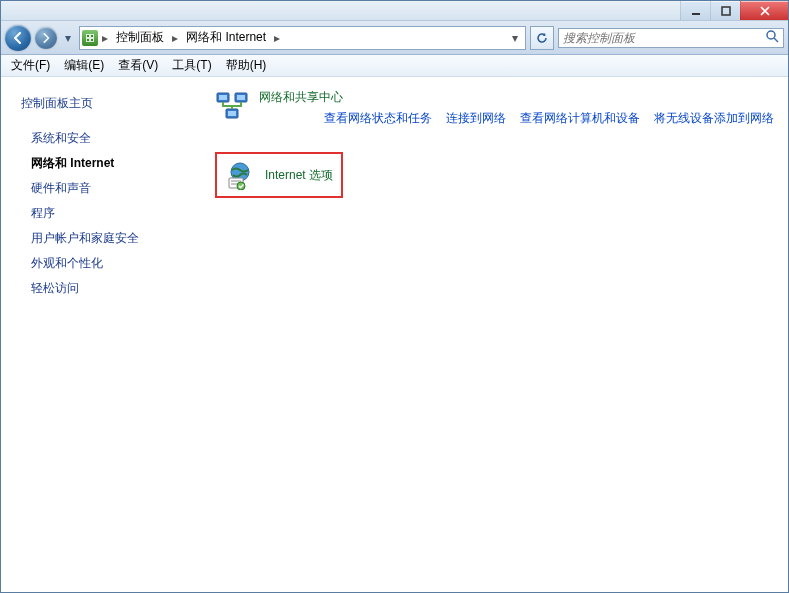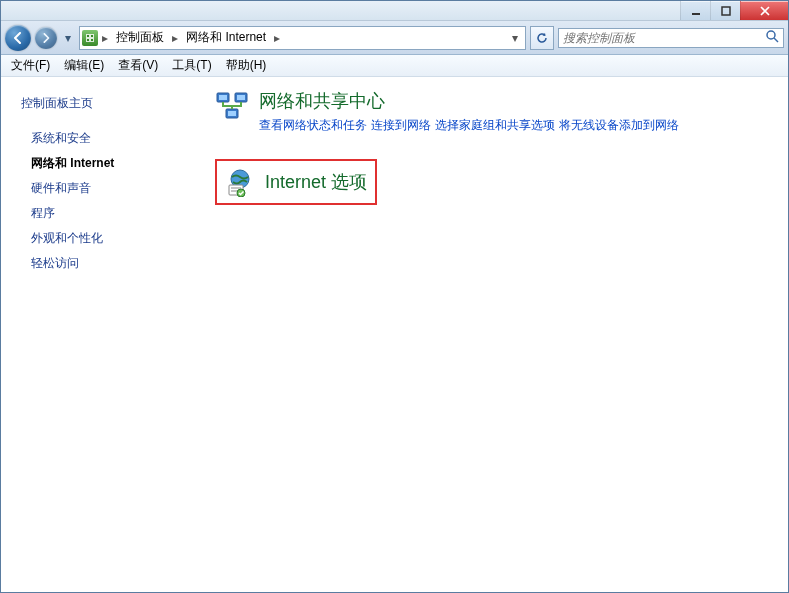--- a/index.html
+++ b/index.html
@@ -106,22 +106,22 @@
     .sidebar .sitem { padding: 4px 0; color:#1a3a8a; cursor:default; }
     .sidebar .sitem.sub { padding-left: 10px; }
     .sidebar .sitem.active { color:#000; font-weight:bold; }
     .content {
       flex:1;
       padding: 12px 14px;
     }
     .category { display:flex; align-items:flex-start; gap:10px; margin-bottom: 14px; }
     .cat-icon { width:34px; height:34px; flex:none; }
     .cat-body { flex:1; }
-    .cat-title { color:#146a2c; font-size:18px; margin-bottom:4px; }
-    .cat-links { display:flex; flex-wrap:wrap; gap: 4px; font-size:12px; }
+    .cat-title { color:#146a2c; font-size:12px; margin-bottom:4px; }
+    .cat-links { display:flex; flex-wrap:wrap; gap: 14px; font-size:12px;justify-content:flex-end; }
     .cat-links .lnk { color:#0645c8; white-space:nowrap; }
     .internet-opts {
       border: 2px solid #e03030;
       padding: 6px 8px;
       display:inline-flex;
       align-items:center;
       gap:10px;
       margin-top: 11px;
     }
     .internet-opts .cat-title { margin:0; }
@@ -206,20 +206,21 @@
 
 <div class="body">
 
   <div class="sidebar">
     <div class="sitem">控制面板主页</div>
     <div style="height:10px"></div>
     <div class="sitem sub">系统和安全</div>
     <div class="sitem sub active">网络和 Internet</div>
     <div class="sitem sub">硬件和声音</div>
     <div class="sitem sub">程序</div>
+    <div class="sitem sub">用户帐户和家庭安全</div>
     <div class="sitem sub">外观和个性化</div>
     <div class="sitem sub">轻松访问</div>
   </div>
 
   <div class="content">
 
     <div class="category">
       <div class="cat-icon">
         <svg viewBox="0 0 34 34">
           <rect x="2" y="4" width="12" height="9" rx="1" fill="#3a7ac8" stroke="#2a5a9a"></rect>
@@ -229,21 +230,21 @@
           <rect x="11" y="20" width="12" height="9" rx="1" fill="#3a7ac8" stroke="#2a5a9a"></rect>
           <rect x="13" y="22" width="8" height="5" fill="#9fd0ff"></rect>
           <path d="M8 13 v4 h18 v-4 M17 17 v3" stroke="#5aaa4a" stroke-width="2" fill="none"></path>
         </svg>
       </div>
       <div class="cat-body">
         <div class="cat-title">网络和共享中心</div>
         <div class="cat-links">
           <span class="lnk">查看网络状态和任务</span>
           <span class="lnk">连接到网络</span>
-          <span class="lnk">选择家庭组和共享选项</span>
+          <span class="lnk">查看网络计算机和设备</span>
           <span class="lnk">将无线设备添加到网络</span>
         </div>
       </div>
     </div>
 
 
     <div>
       <div class="internet-opts">
         <div class="cat-icon" style="width:30px;height:30px">
           <svg viewBox="0 0 30 30">

